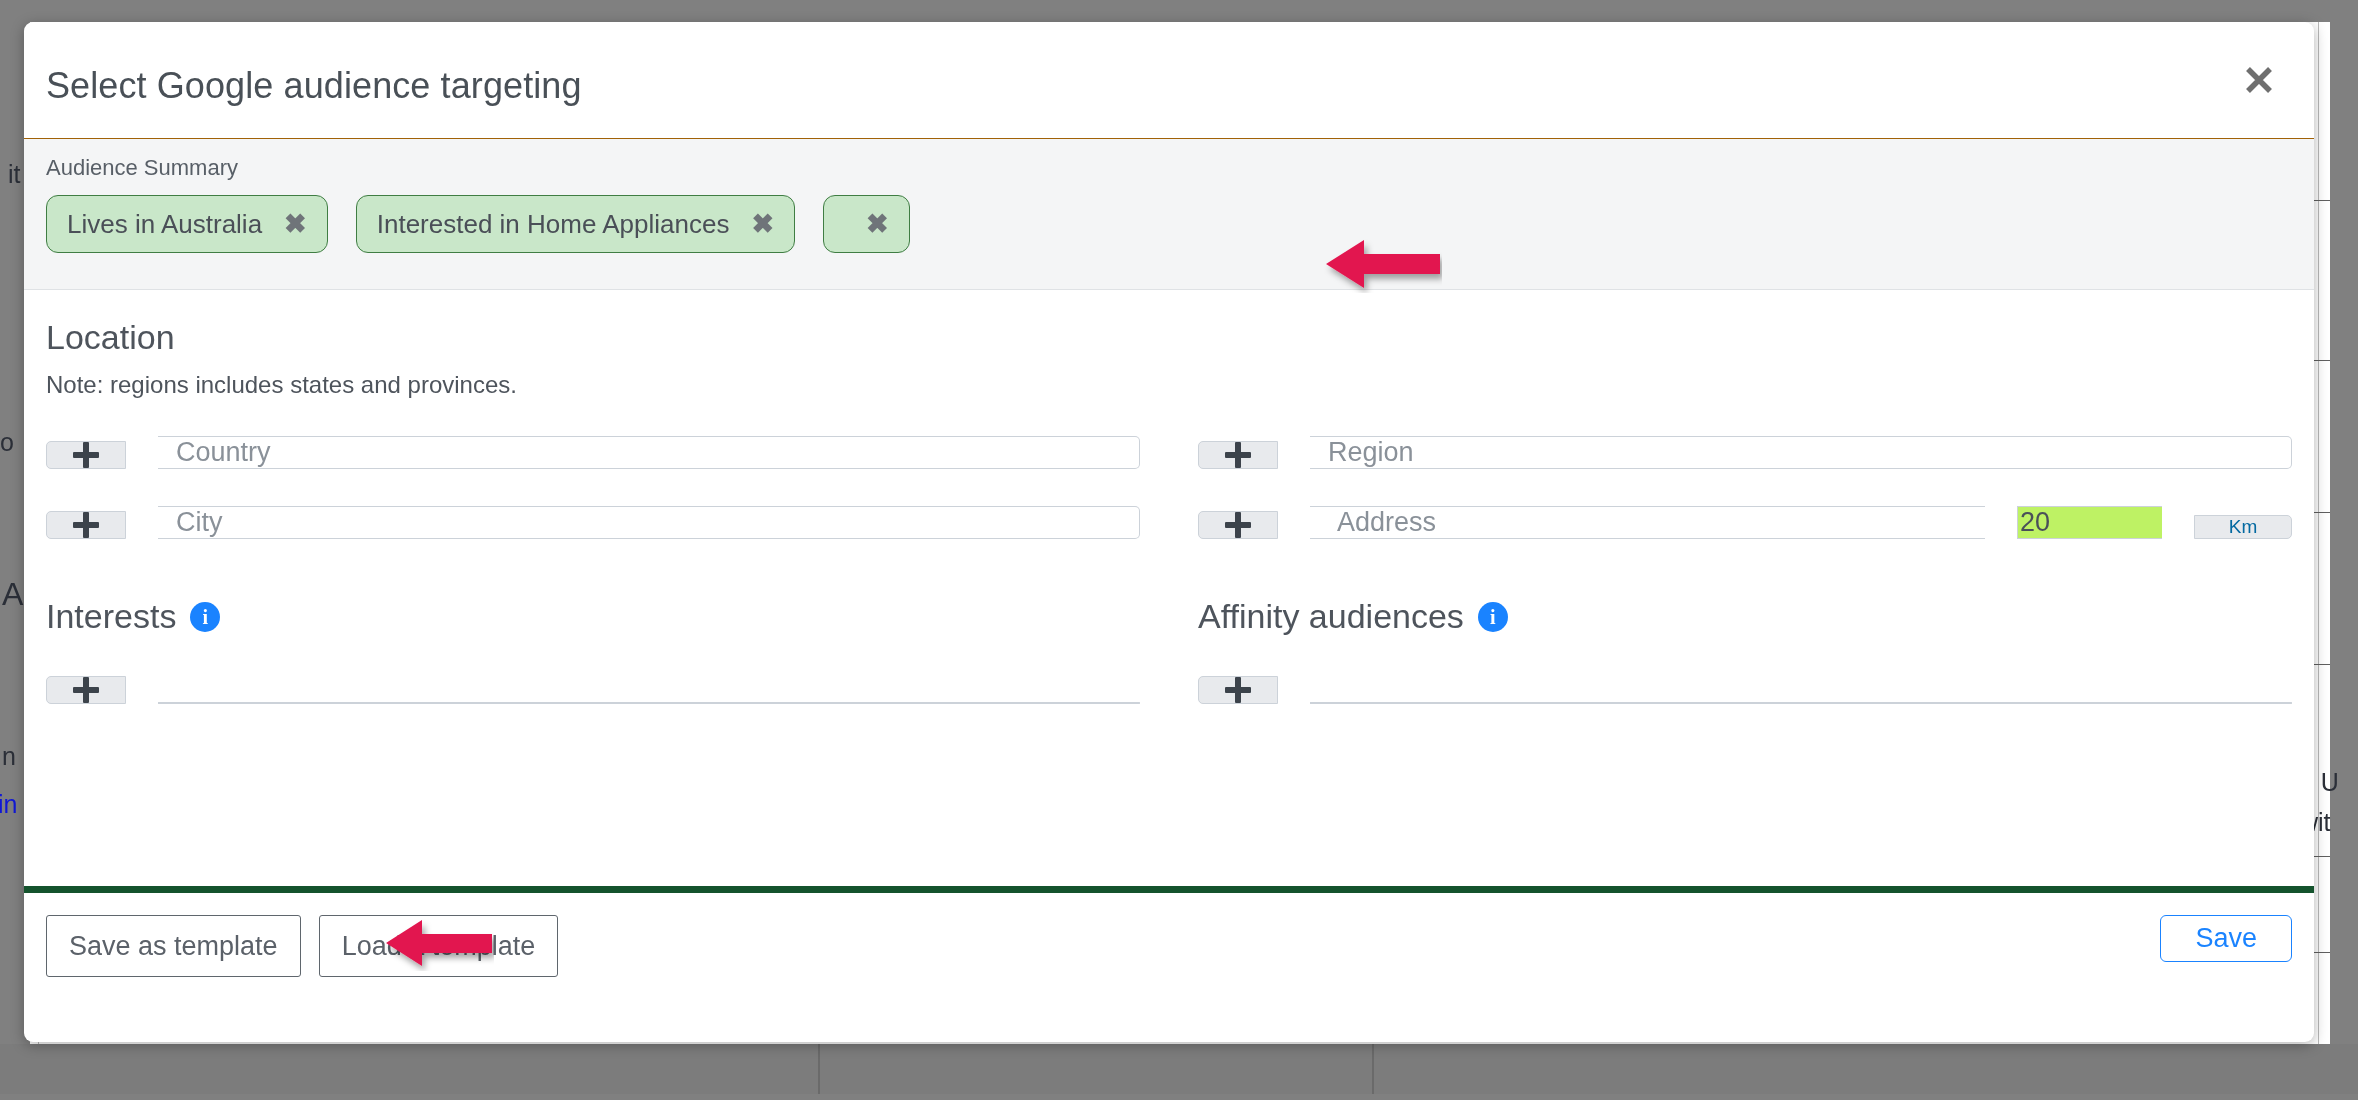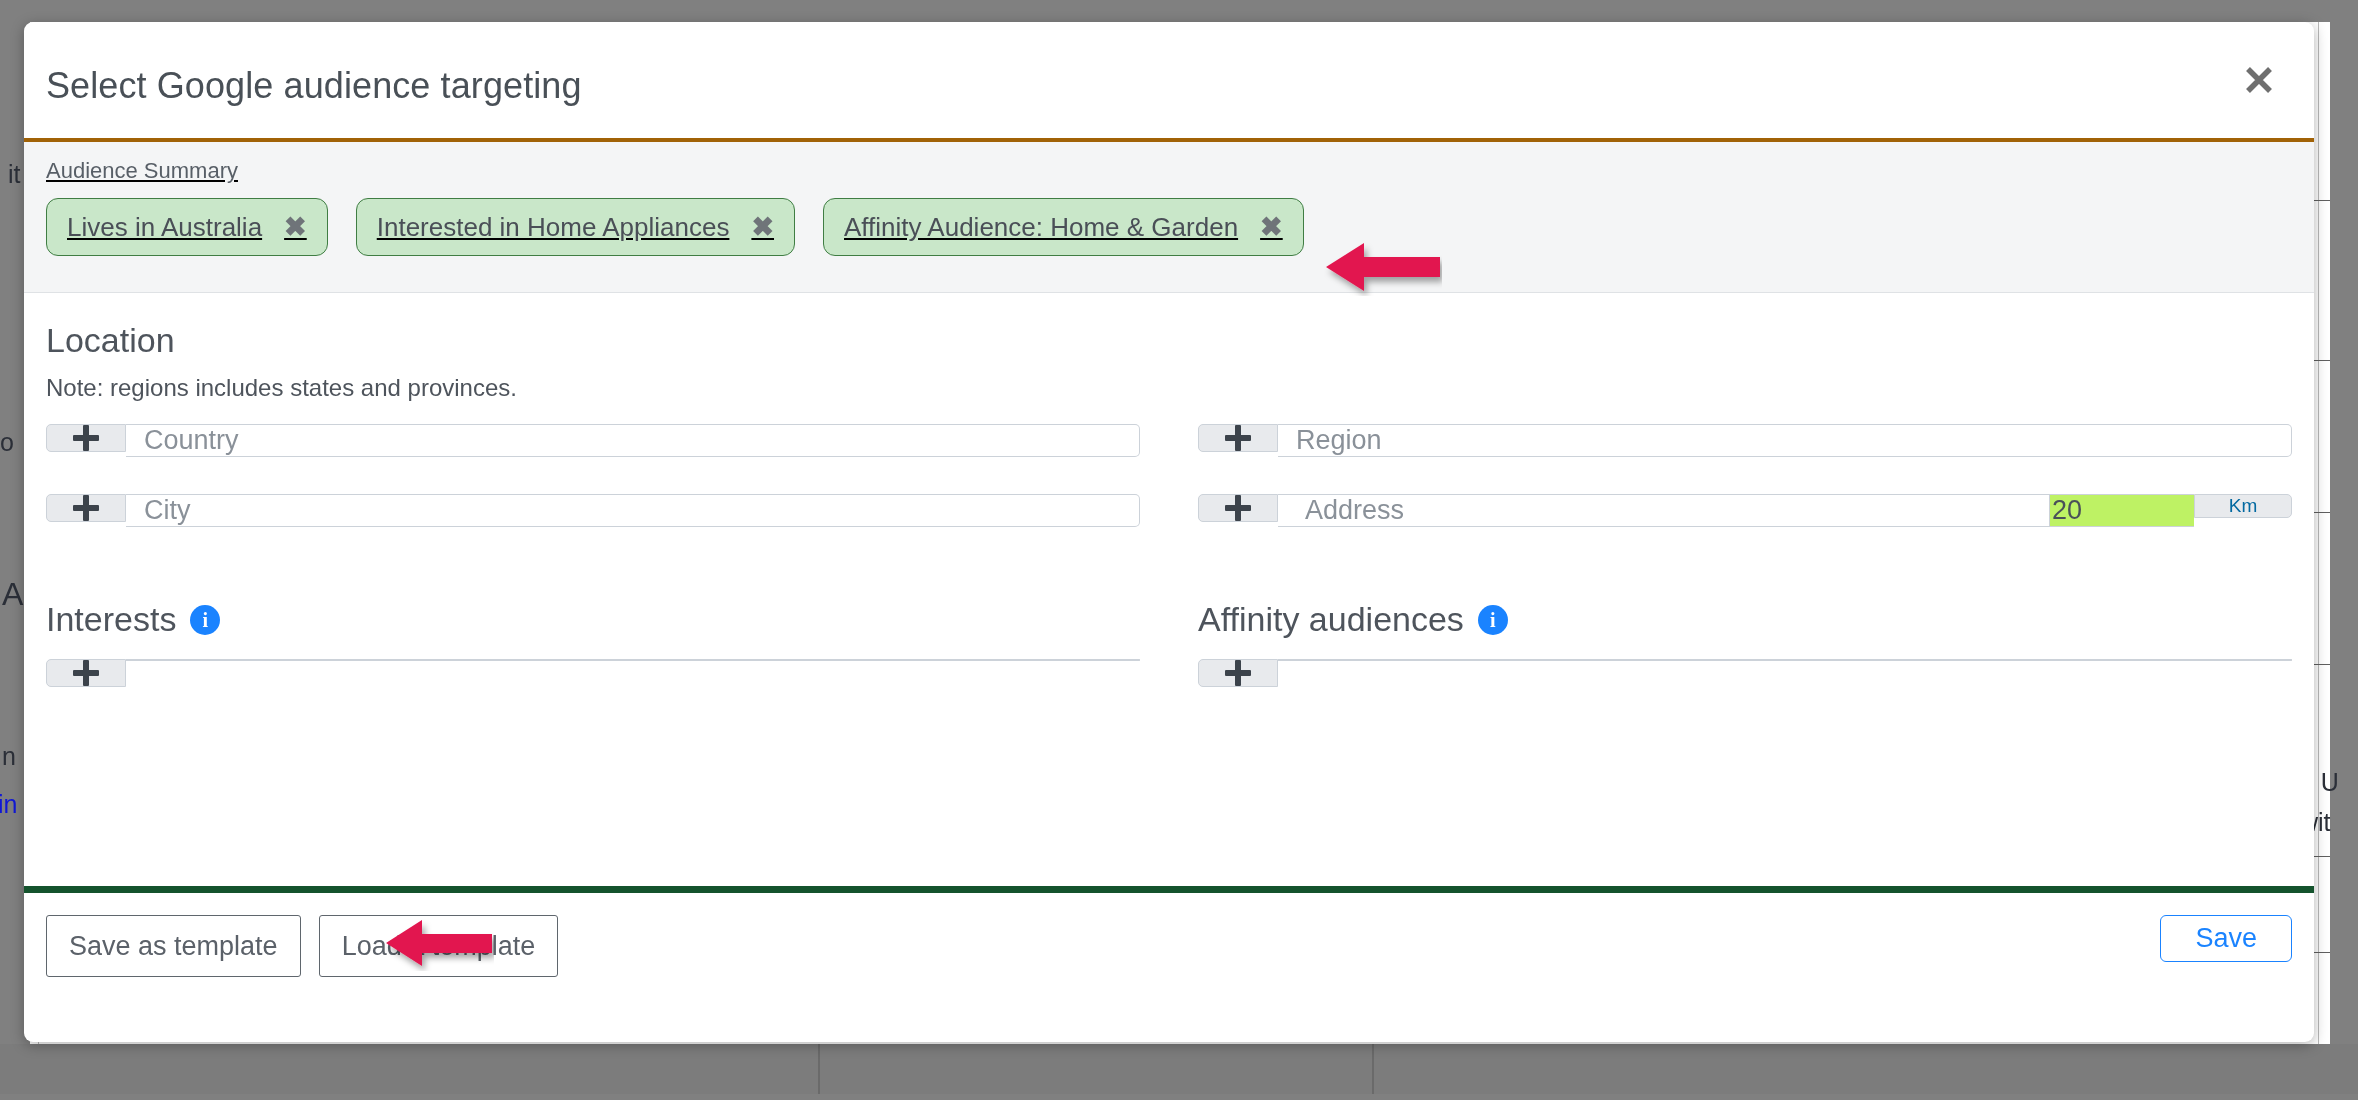--- a/index.html
+++ b/index.html
@@ -110,27 +110,26 @@
     display: flex;
     align-items: center;
     justify-content: center;
     cursor: pointer;
   }
   .close-icon svg { display: block; }
 
   
   .summary-bar {
     background: #f4f5f6;
-    border-top: 4px solid #a16207;
+    border-top: 1px solid #a16207;
     border-bottom: 1px solid #dfe2e5;
     padding: 16px 22px 36px 22px;
     box-sizing: border-box;
     flex: 0 0 152px;
     position: relative;
-    text-decoration: underline;
   }
   .summary-label {
     font-size: 22px;
     color: #585f67;
     margin-bottom: 14px;
   }
   .chip-row {
     display: flex;
     align-items: center;
     gap: 28px;
@@ -199,23 +198,24 @@
   }
 
   .grid-2 {
     display: flex;
     gap: 58px;
   }
   .col { flex: 1 1 0; min-width: 0; }
 
   .input-group {
     display: flex;
-    align-items: flex-start;
+    align-items: flex-end;
     height: 48px;
     margin-bottom: 22px;
+    gap: 32px;
   }
   .ig-addon {
     width: 78px;
     flex: 0 0 78px;
     background: #e8eaed;
     border: 1px solid #ccd2d9;
     border-radius: 5px 0 0 5px;
     display: flex;
     align-items: center;
     justify-content: center;
@@ -365,21 +365,20 @@
     <div class="chip-row">
       <div class="chip">
         <span>Lives in Australia</span>
         <span class="chip-x">✖</span>
       </div>
       <div class="chip">
         <span>Interested in Home Appliances</span>
         <span class="chip-x">✖</span>
       </div>
       <div class="chip">
-        <span>Affinity Audience: Home &amp; Garden</span>
         <span class="chip-x">✖</span>
       </div>
     </div>
 
     <div class="annot-arrow" style="left:1300px; top:96px;">
       <svg width="118" height="58" viewBox="0 0 118 58">
         <defs>
           <filter id="ashadow1" x="-25%" y="-25%" width="160%" height="170%">
             <feDropShadow dx="3" dy="5" stdDeviation="3" flood-color="#000000" flood-opacity="0.35"></feDropShadow>
           </filter>

